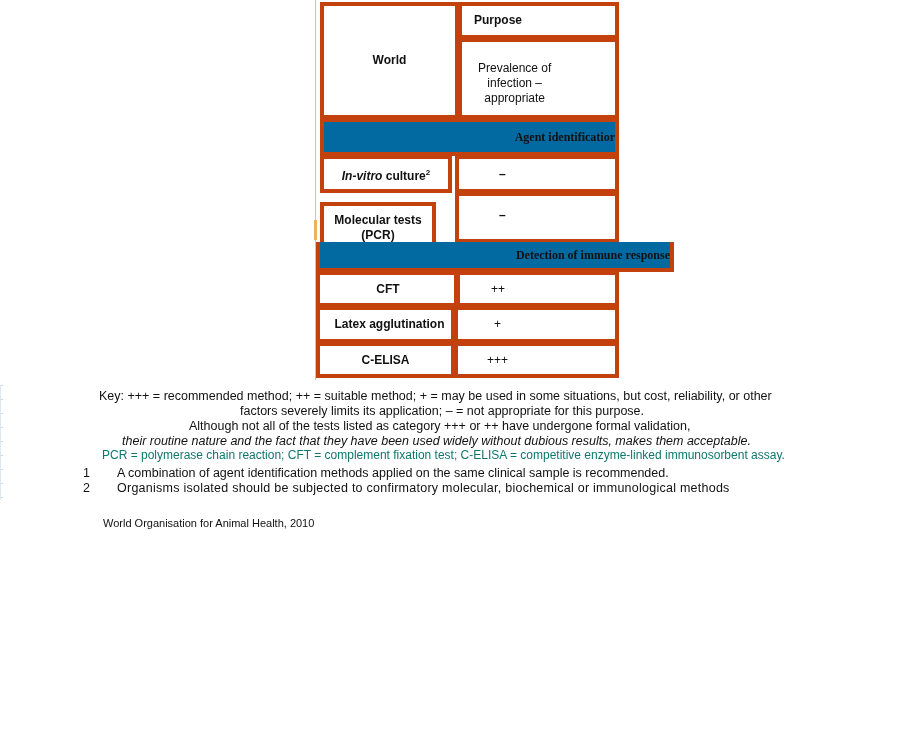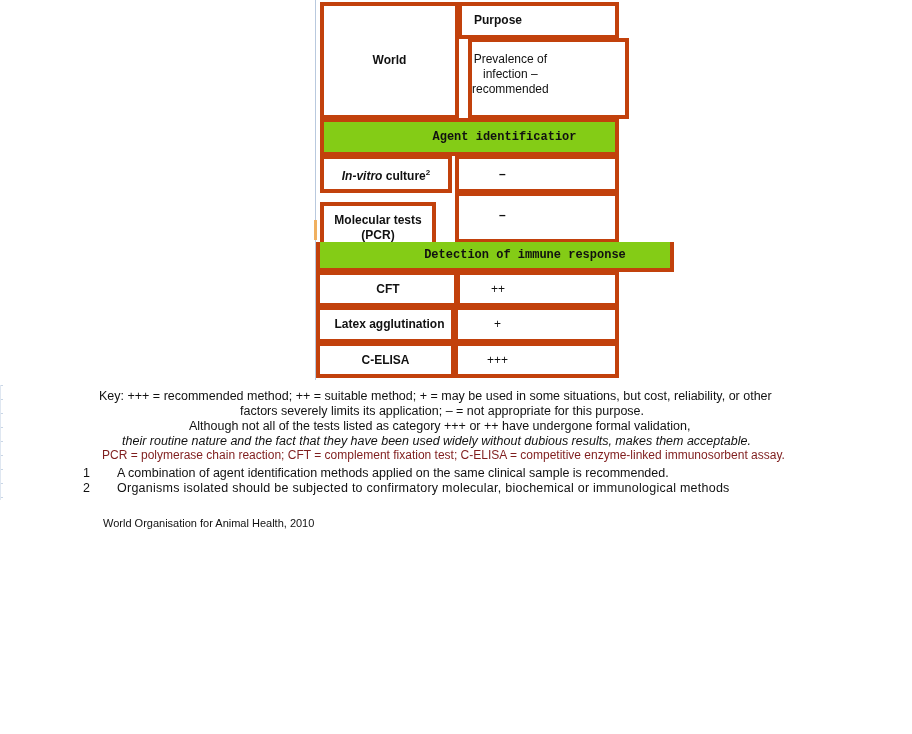--- a/index.html
+++ b/index.html
@@ -7,25 +7,25 @@
          font-family: "Liberation Sans", sans-serif; color: #111; }
   .abs { position: absolute; }
   .ruler-left { left: 0; top: 385px; width: 2px; height: 115px;
     background: repeating-linear-gradient(to bottom, #c9d6e6 0 1px, transparent 1px 14px); border-left:1px solid #dfe7f1; }
   .ruler-v { left: 315px; top: 0; width: 1px; height: 380px; background: #b9c9de; }
   .ruler-mark { left: 314px; top: 220px; width: 3px; height: 20px; background: #f0b060; }
   .cell { position: absolute; box-sizing: border-box; border: 4px solid #c2410c;
           display: flex; align-items: center; justify-content: center; text-align: center;
           font-size: 12px; line-height: 15px; }
   .bold { font-weight: bold; }
-  .band { background: #84cc16; font-family: Liberation Mono, monospace; font-weight: bold; font-size: 12px; }
+  .band { background: #0369a1; font-family: Liberation Serif, serif; font-weight: bold; font-size: 12px; justify-content: flex-end; }
   .left-al { justify-content: flex-start; padding-left: 12px; }
-  .purpose-val { justify-content: flex-start; align-items: flex-start; padding: 10px 0 0 0; text-align: center; margin-left: 10px; }
+  .purpose-val { justify-content: flex-start; align-items: center; padding: 10px 0 0 16px; text-align: center; }
   .note { position: absolute; font-size: 12.5px; line-height: 15px; white-space: nowrap; }
-  .muted { color: #7f1d1d; }
+  .muted { color: #0f766e; }
   .fn-num { position: absolute; font-size: 12.5px; }
   .credit { font-size: 11px; }
 </style>
 </head>
 <body>
 
 <div class="abs ruler-left"></div>
 <div class="abs ruler-v"></div>
 <div class="abs ruler-mark"></div>
 
@@ -34,21 +34,21 @@
   <div class="cell bold" style="left:320px; top:2px; width:139px; height:117px;">
     <span>World</span>
   </div>
   <div class="cell bold left-al" style="left:458px; top:2px; width:161px; height:37px;">
     <span>Purpose</span>
   </div>
   <div class="cell purpose-val" style="left:458px; top:38px; width:161px; height:81px;">
     <span style="display:inline-block; text-align:center;">
       <span>Prevalence of</span><br>
       <span>infection –</span><br>
-      <span>recommended</span>
+      <span>appropriate</span>
     </span>
   </div>
 
   <div class="cell band" style="left:320px; top:118px; width:299px; height:38px; padding-left:70px;">
     <span>Agent identificatior</span>
   </div>
   <div class="cell bold" style="left:320px; top:155px; width:132px; height:38px;">
     <span>
       <i>In-vitro</i><span> culture</span><sup style="font-size:8px;">2</sup>
     </span>

